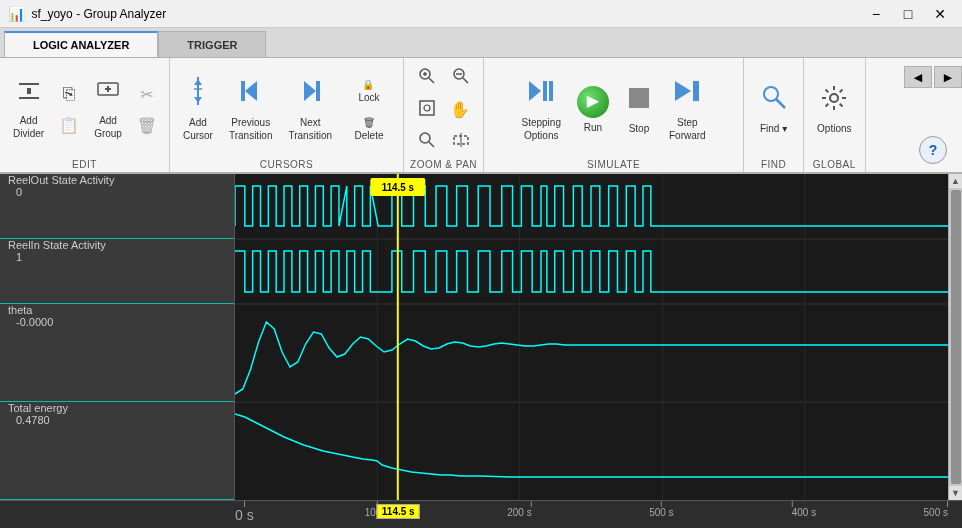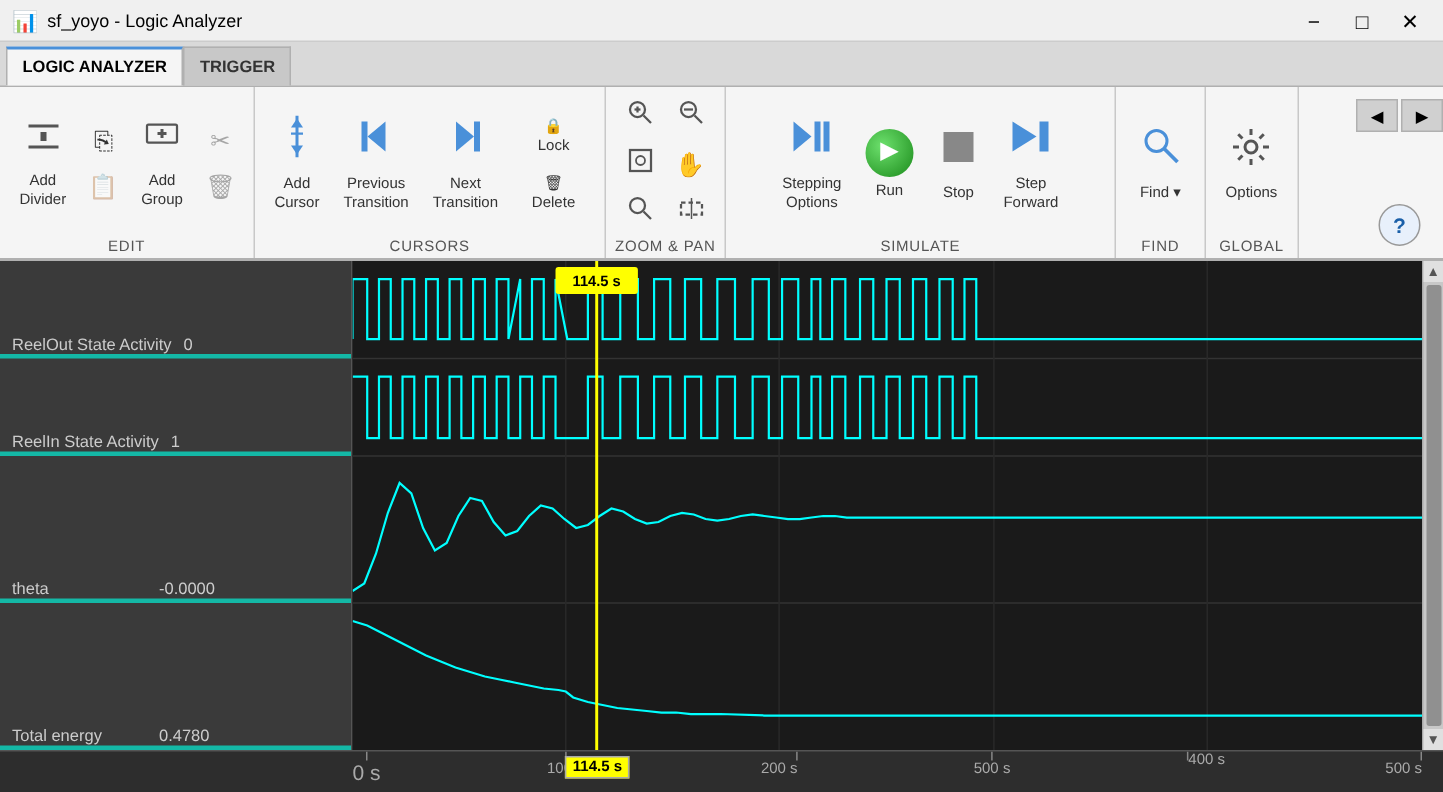--- a/index.html
+++ b/index.html
@@ -27,21 +27,21 @@
     #tab-bar {
       height: 30px;
       background: #d9d9d9;
       display: flex;
       align-items: flex-end;
       padding: 0 4px;
       border-bottom: 1px solid #b0b0b0;
     }
     .tab {
       height: 26px;
-      padding: 0 10px;
+      padding: 0 28px;
       display: flex;
       align-items: center;
       font-size: 11px;
       font-weight: bold;
       cursor: pointer;
       border: 1px solid #b0b0b0;
       border-bottom: none;
       color: #333;
     }
     .tab.active {
@@ -152,23 +152,24 @@
     
     #signal-panel {
       width: 235px;
       background: #3c3c3c;
       border-right: 1px solid #555;
       display: flex;
       flex-direction: column;
     }
     .signal-row {
       display: flex;
-      align-items: flex-end;
-      border-bottom: 3px solid #14b8a6;
+      align-items: flex-start;
+      border-bottom: 1px solid #14b8a6;
       padding: 0 8px;
+      flex-direction: column;
     }
     .signal-name {
       color: #ccc;
       font-size: 11px;
       min-width: 90px;
       flex-shrink: 0;
     }
     .signal-value {
       color: #ccc;
       font-size: 11px;
@@ -219,21 +220,21 @@
       background: radial-gradient(circle at 35% 35%, #6de06d, #1a8a1a);
       display: flex; align-items: center; justify-content: center;
       font-size: 16px; color: white;
     }
   </style>
 </head>
 <body>
 
 <div id="title-bar">
   <span class="title-icon">📊</span>
-  <span>sf_yoyo - Logic Analyzer</span>
+  <span>sf_yoyo - Group Analyzer</span>
   <div class="win-controls">
     <button class="win-btn">−</button>
     <button class="win-btn">□</button>
     <button class="win-btn close">✕</button>
   </div>
 </div>
 
 <div id="tab-bar">
   <div class="tab active">
     <span>LOGIC ANALYZER</span>
@@ -591,21 +592,21 @@
       <span style="font-size:10px;color:#aaa">100 s</span>
     </div>
     <div style="position:absolute;left:39.9%;top:0;display:flex;flex-direction:column;align-items:flex-end;transform:translateX(-50%)">
       <div style="width:1px;height:6px;background:#888"></div>
       <span style="font-size:10px;color:#aaa">200 s</span>
     </div>
     <div style="position:absolute;left:59.8%;top:0;display:flex;flex-direction:column;align-items:center;transform:translateX(-50%)">
       <div style="width:1px;height:6px;background:#888"></div>
       <span style="font-size:10px;color:#aaa">500 s</span>
     </div>
-    <div style="position:absolute;left:79.8%;top:0;display:flex;flex-direction:row;align-items:flex-start;transform:translateX(-50%)">
+    <div style="position:absolute;left:79.8%;top:0;display:flex;flex-direction:column;align-items:flex-start;transform:translateX(-50%)">
       <div style="width:1px;height:6px;background:#888"></div>
       <span style="font-size:10px;color:#aaa">400 s</span>
     </div>
     <div style="position:absolute;right:0;top:0;display:flex;flex-direction:column;align-items:flex-end">
       <div style="width:1px;height:6px;background:#888"></div>
       <span style="font-size:10px;color:#aaa">500 s</span>
     </div>
 
     <div style="position:absolute;left:22.9%;top:3px;transform:translateX(-50%);background:#ffff00;color:#000;font-size:10px;font-weight:bold;padding:1px 4px;border:1px solid #aaa">
       <span>114.5 s</span>

